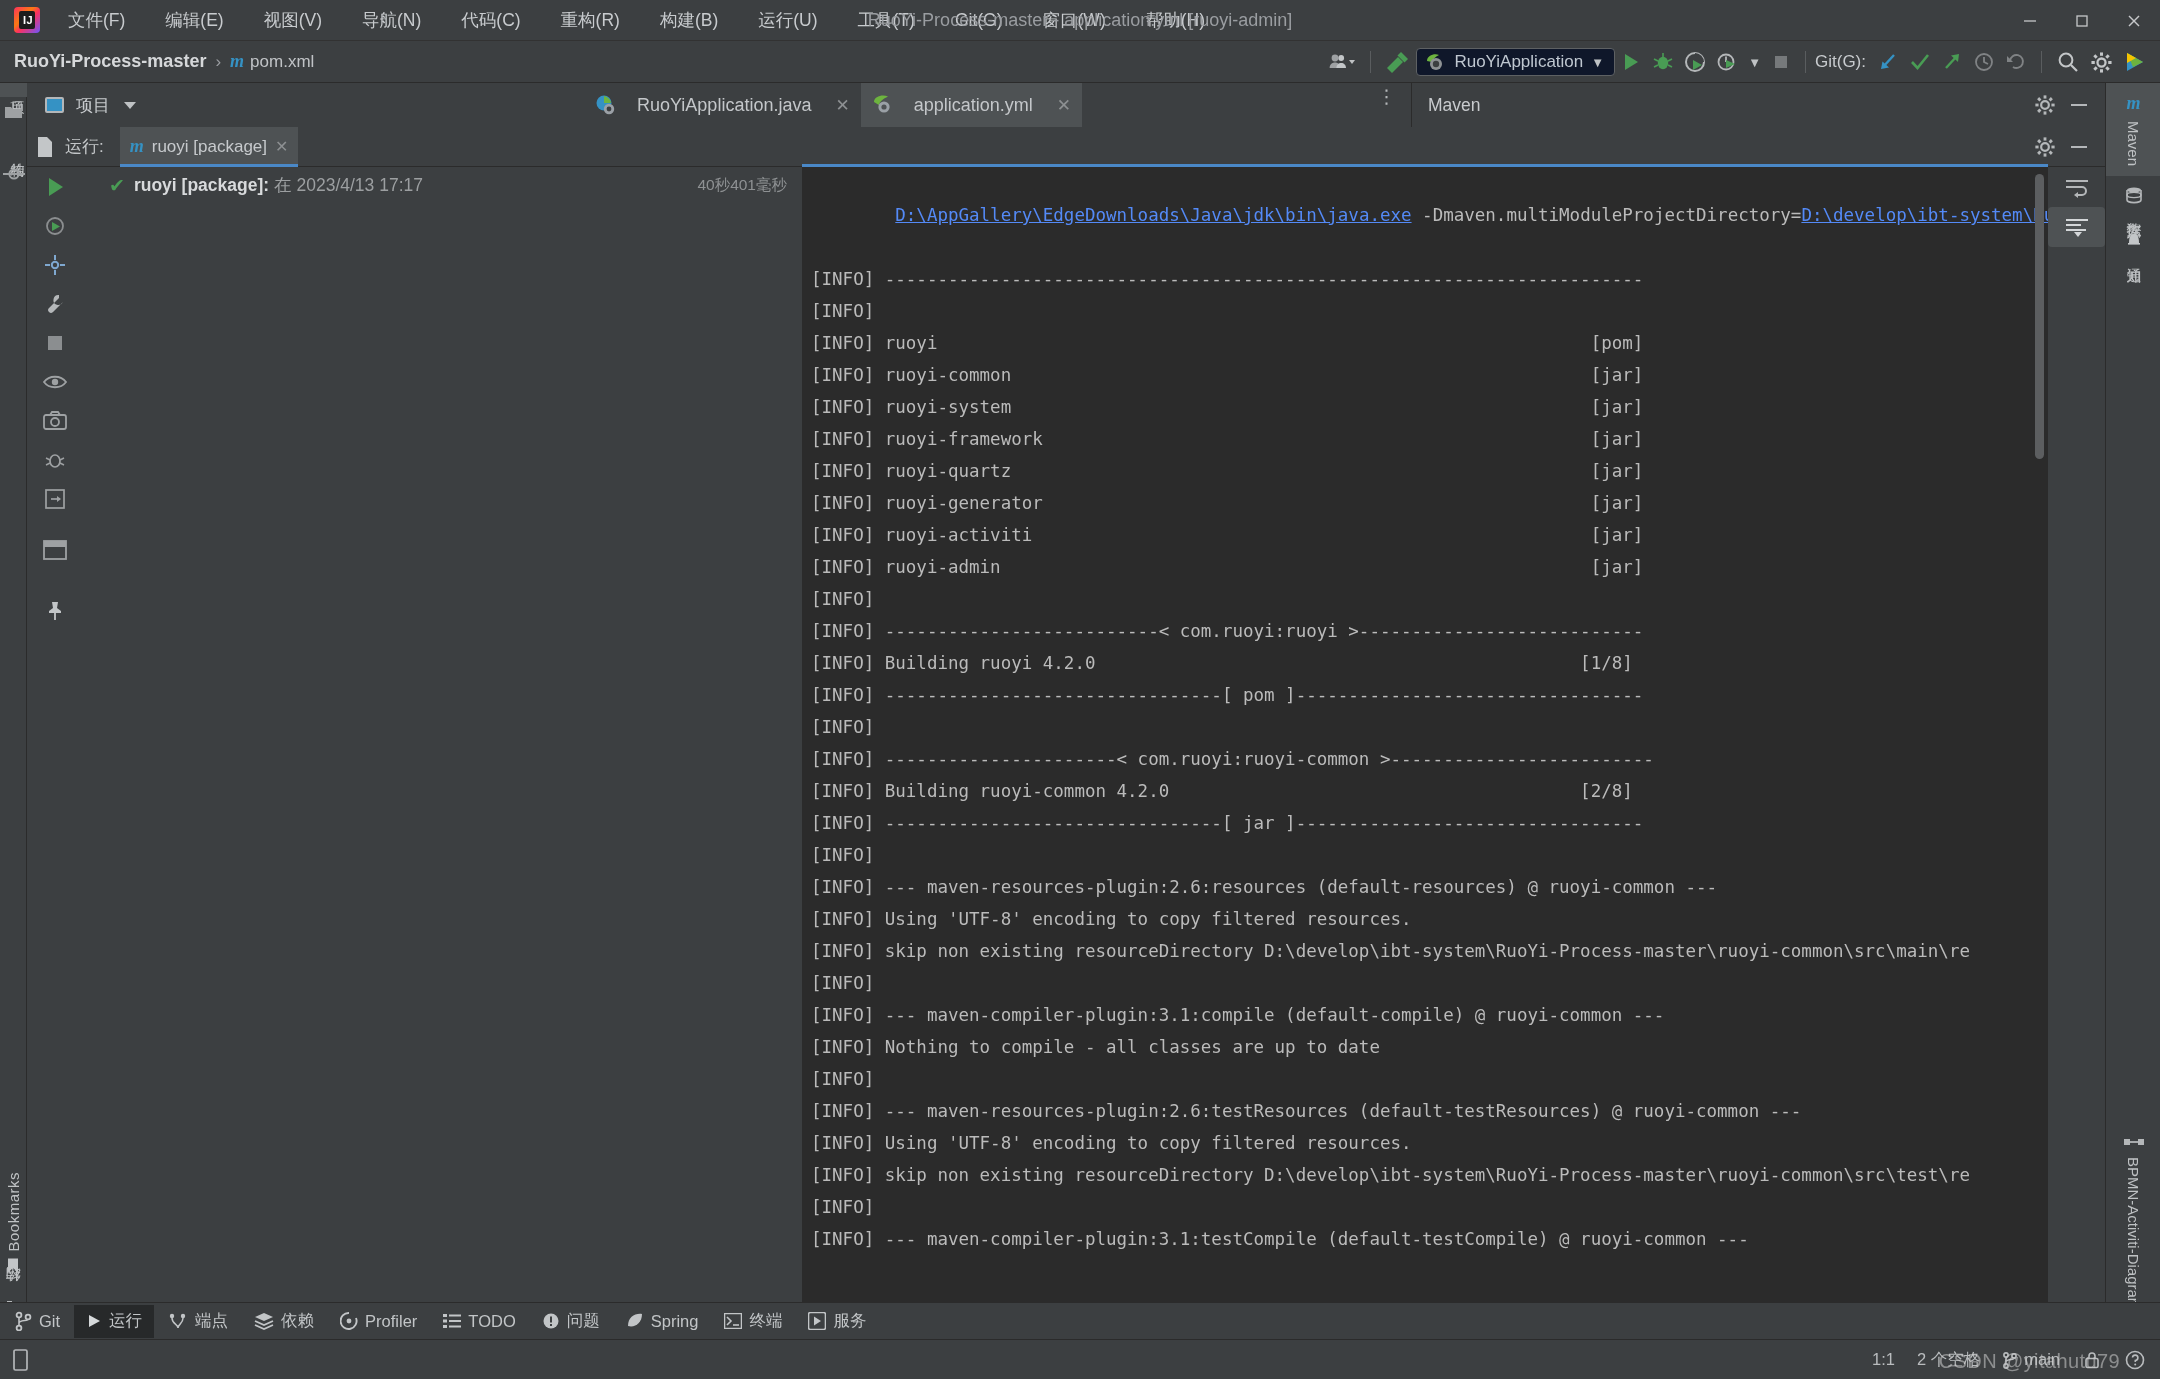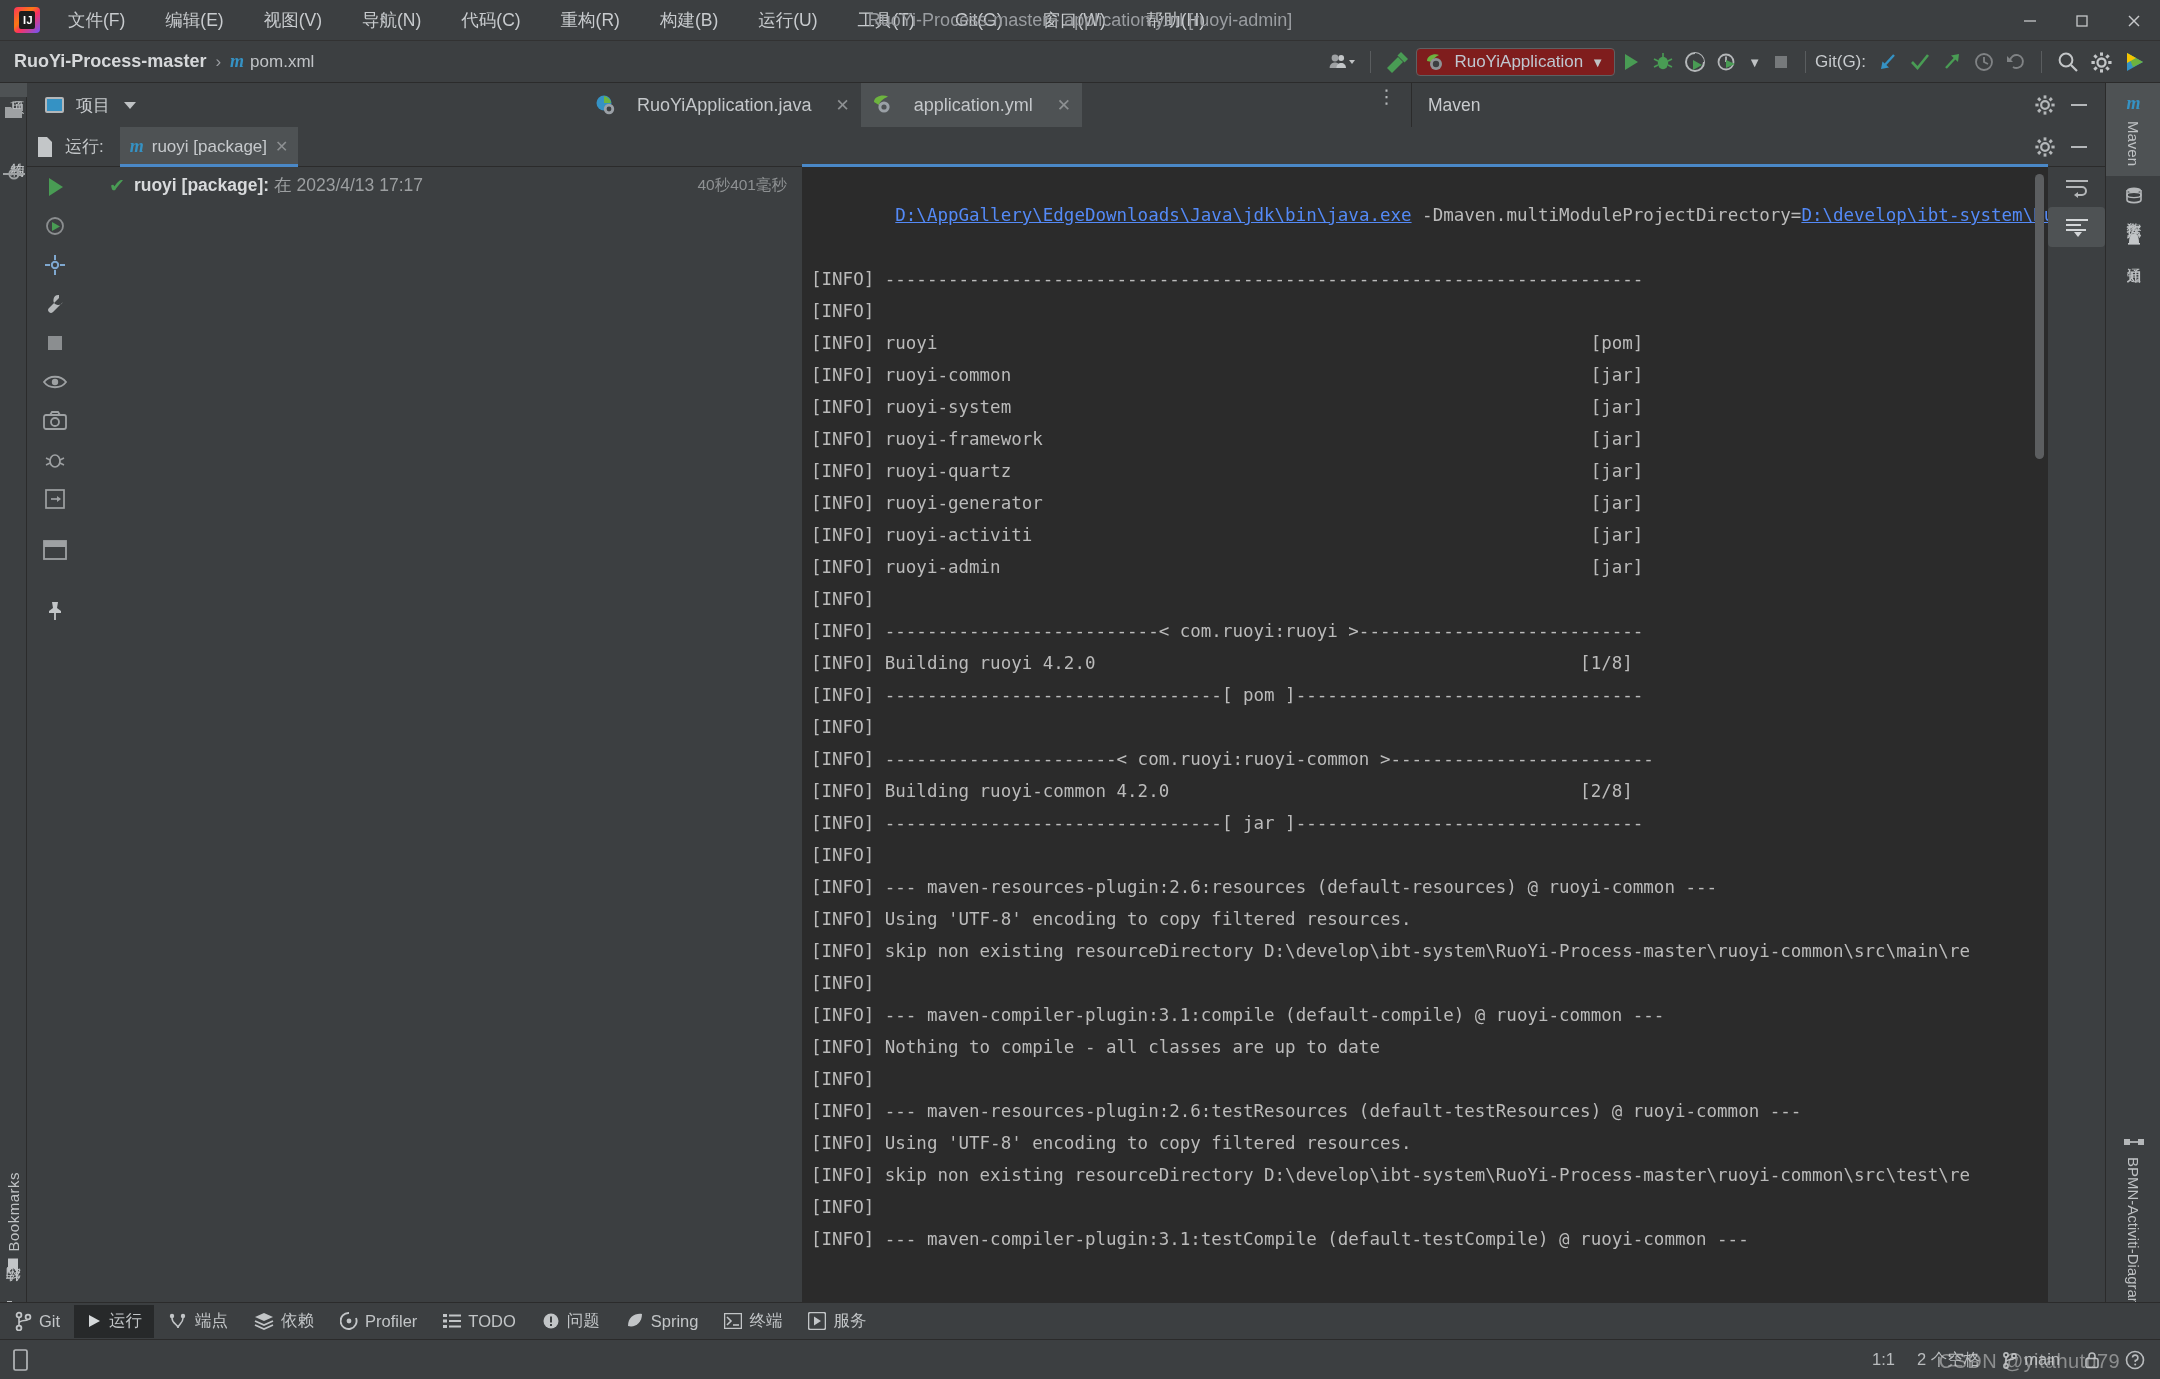--- a/index.html
+++ b/index.html
@@ -44,21 +44,21 @@
   .crumb-proj { color:#d6d8da; font-size:18px; font-weight:bold; }
   .crumb-sep { color:#9a9da1; font-size:17px; margin:0 3px; }
   .m-ico { color:#3592c4; font-size:18px; font-weight:bold; font-style:italic; font-family:"Liberation Serif",serif; }
   .crumb-file { color:#c0c3c6; font-size:17px; }
 
   .tb-right { position:absolute; right:8px; top:0; height:42px; display:flex; align-items:center; gap:0px;}
   .tbi { height:42px; min-width:30px; display:flex; align-items:center; justify-content:center; padding:0 5px; }
   .divider-v { width:1px; height:22px; background:#5a5d5f; margin:0 9px; }
   .runcfg {
     display:flex; align-items:center; gap:8px; height:28px; padding:0 10px 0 7px;
-    border:1px solid #5e6163; border-radius:4px; background:#7f1d1d;
+    border:1px solid #5e6163; border-radius:4px; background:#0f172a;
   }
   .runcfg .label { color:#bfc7d0; font-size:17px; }
   .gitlbl { color:#c8cbce; font-size:17px; margin-right:6px; }
 
   
   .leftstrip {
     position:absolute; left:0; top:83px; width:27px; height:1247px; background:#3c3f41;
     border-right:1px solid #2b2b2b;
   }
   .vtab {

